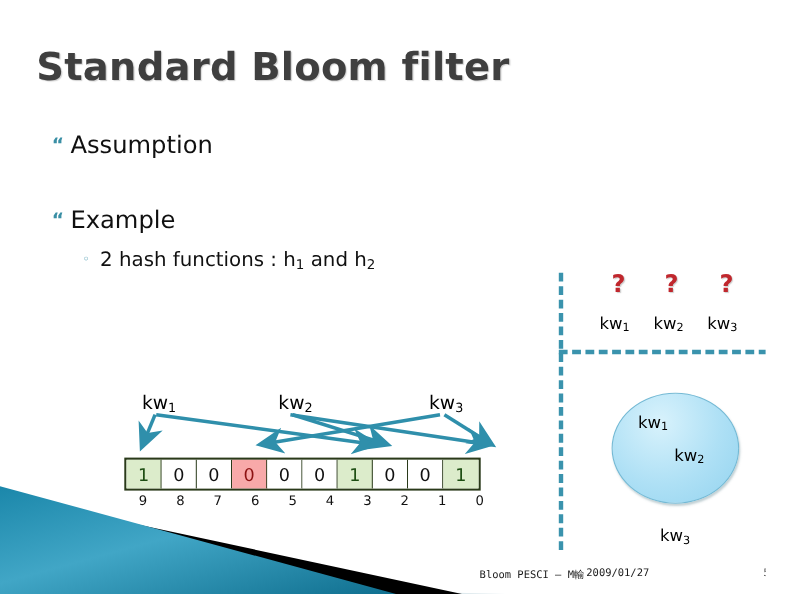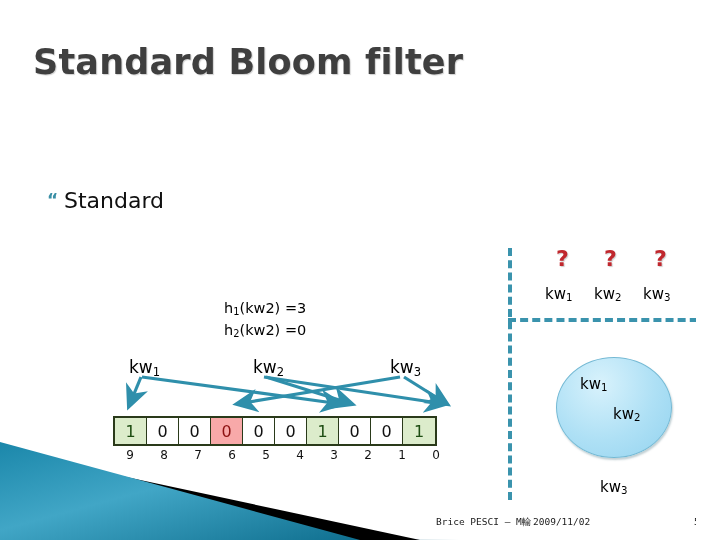--- a/index.html
+++ b/index.html
@@ -95,39 +95,37 @@
         </linearGradient>
       </defs>
       <polygon points="0,118 460,130 0,130" fill="#dfeaee"></polygon>
       <polygon points="0,40 420,130 0,130" fill="#000000"></polygon>
       <polygon points="0,32 360,130 0,130" fill="url(#wg)"></polygon>
     </svg>
   </div>
 
   <div class="title">Standard Bloom filter</div>
 
+  <div class="b1" style="left:47px;top:120px;">
+    <span class="mk">“</span><span>Assumption</span>
+  </div>
 
 
   <div class="b1" style="left:47px;top:188px;">
-    <span class="mk">“</span><span>Standard</span>
-  </div>
-
+    <span class="mk">“</span><span>Example</span>
+  </div>
+
+  <div class="b2" style="left:75px;top:226px;">
+    <span class="mk">◦</span><span>2 hash functions : h<sub>1</sub> and h<sub>2</sub></span>
+  </div>
 
 
   <div class="eqgroup" style="left:99px;top:299px;">
   </div>
 
-  <div class="eqgroup" style="left:224px;top:299px;">
-    <div>
-      <span>h</span><sub>1</sub><span>(kw2)</span>&nbsp;<span>=3</span>
-    </div>
-    <div>
-      <span>h</span><sub>2</sub><span>(kw2)</span>&nbsp;<span>=0</span>
-    </div>
-  </div>
 
 
   <div class="kwlab" style="left:129px;top:357px;">
     <span>kw</span><sub>1</sub>
   </div>
   <div class="kwlab" style="left:253px;top:357px;">
     <span>kw</span><sub>2</sub>
   </div>
   <div class="kwlab" style="left:390px;top:357px;">
     <span>kw</span><sub>3</sub>
@@ -198,17 +196,17 @@
   <div class="cwk" style="left:580px;top:375px;">
     <span>kw</span><sub>1</sub>
   </div>
   <div class="cwk" style="left:613px;top:405px;">
     <span>kw</span><sub>2</sub>
   </div>
   <div class="cwk" style="left:600px;top:478px;">
     <span>kw</span><sub>3</sub>
   </div>
 
-  <div class="foot" style="left:436px;top:516px;">Brice PESCI – M輸</div>
-  <div class="foot" style="left:533px;top:516px;">2009/11/02</div>
+  <div class="foot" style="left:436px;top:516px;">Bloom PESCI – M輸</div>
+  <div class="foot" style="left:533px;top:516px;">2009/01/27</div>
   <div class="foot" style="left:694px;top:516px;">5</div>
 
 </div>
 
 </body></html>

